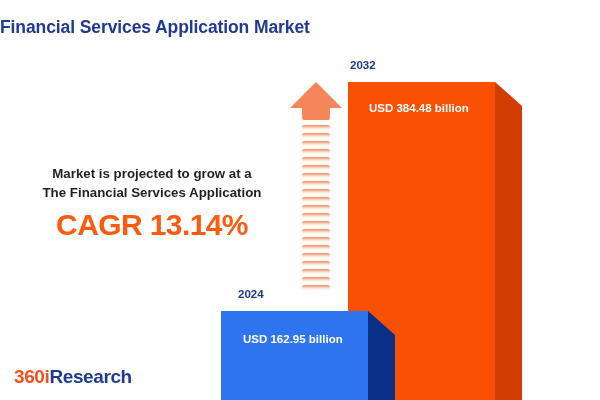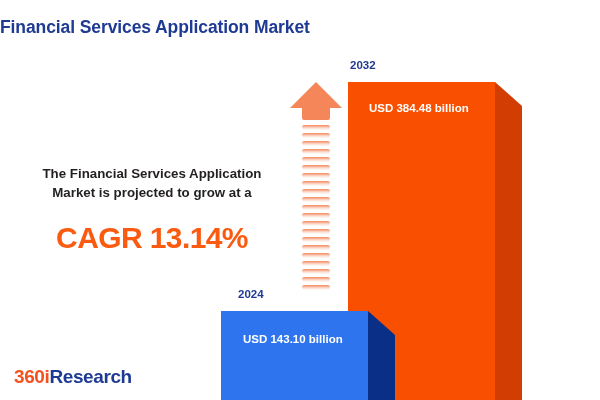--- a/index.html
+++ b/index.html
@@ -38,21 +38,21 @@
     text-align: center;
   }
   .callout-line {
     font-size: 13.3px;
     font-weight: bold;
     color: #231F20;
     line-height: 19px;
     white-space: nowrap;
   }
   .callout-cagr {
-    margin-top: 19px;
+    margin-top: 6px;
     font-size: 30px;
     font-weight: bold;
     color: #FA5B10;
     letter-spacing: -0.6px;
     line-height: 34px;
   }
 
   
   .logo {
     position: absolute;
@@ -141,22 +141,22 @@
   }
   .bar-2024 .bar-value { left: 22px; top: 22px; }
   .label-2024 { left: 238px; top: 288px; }
 </style>
 </head>
 <body>
 
 <div class="chart-title">Financial Services Application Market</div>
 
 <div class="callout">
+  <div class="callout-line">Market is projected to grow at a</div>
   <div class="callout-line">The Financial Services Application</div>
-  <div class="callout-line">Market is projected to grow at a</div>
   <div class="callout-cagr">CAGR 13.14%</div>
 </div>
 
 <div class="growth-arrow">
   <svg width="56" height="216" viewBox="0 0 56 216" xmlns="http://www.w3.org/2000/svg">
     <defs>
       <linearGradient id="arrowFade" x1="0" y1="0" x2="0" y2="1">
         <stop offset="0%" stop-color="#F4865A" stop-opacity="1"></stop>
         <stop offset="45%" stop-color="#F4865A" stop-opacity="0.45"></stop>
         <stop offset="75%" stop-color="#F4865A" stop-opacity="0.16"></stop>
@@ -198,18 +198,18 @@
   <div class="face"></div>
   <div class="side"></div>
   <div class="bar-value">USD 384.48 billion</div>
 </div>
 
 <div class="year-label label-2024">2024</div>
 
 <div class="bar bar-2024">
   <div class="face"></div>
   <div class="side"></div>
-  <div class="bar-value">USD 143.10 billion</div>
+  <div class="bar-value">USD 162.95 billion</div>
 </div>
 
 <div class="logo">
   <span class="logo-360">360</span><span class="logo-i">i</span><span class="logo-research">Research</span>
 </div>
 
 </body></html>

